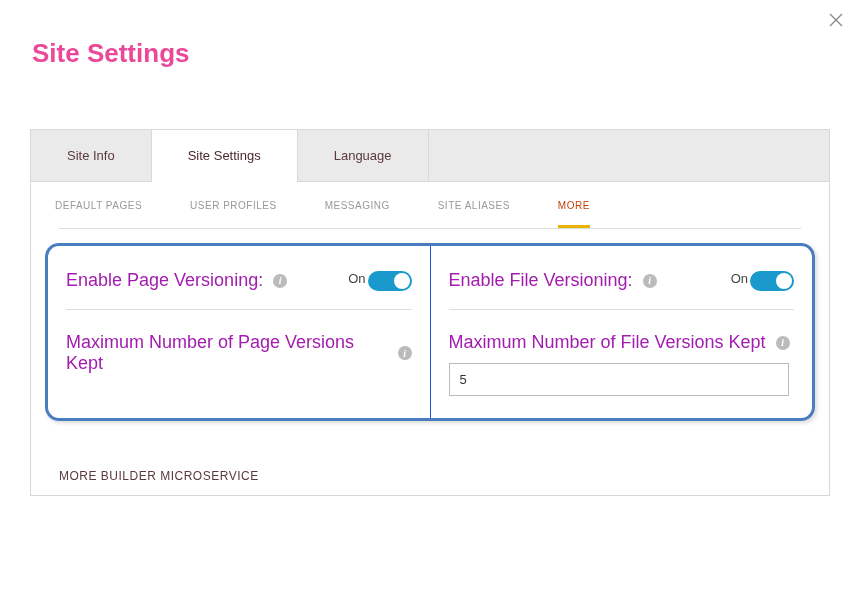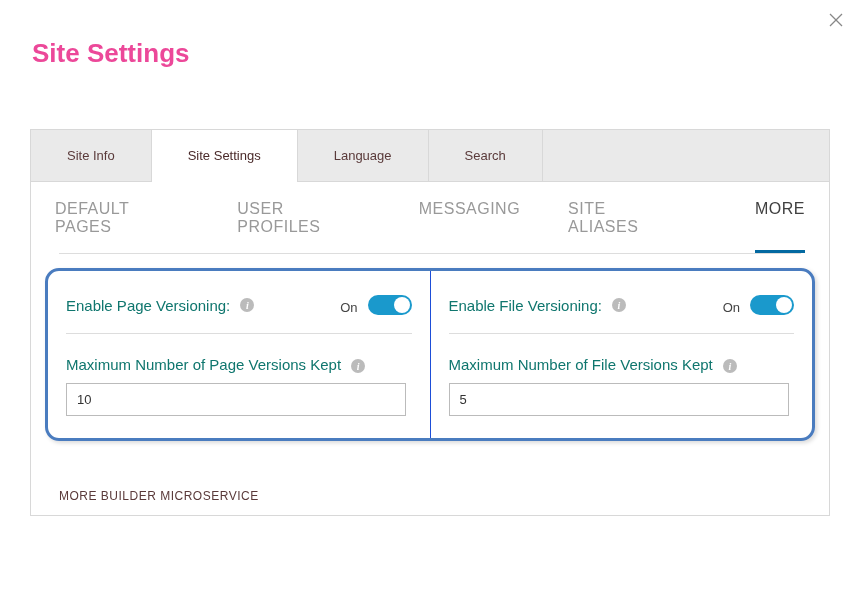--- a/index.html
+++ b/index.html
@@ -58,30 +58,29 @@
       background: #fff;
     }
     .sub-tabs {
       display: flex;
       padding: 0 24px;
       gap: 48px;
       border-bottom: none;
     }
     .sub-tab {
       padding: 18px 0 14px 0;
-      font-size: 16px;
+      font-size: 10px;
       letter-spacing: 0.5px;
       color: #999;
       cursor: pointer;
       border-bottom: 3px solid transparent;
     }
     .sub-tab.active {
-      color: #404040;
-      border-bottom: 3px solid #0369a1;
-      margin-left: 28px;
+      color: #c2410c;
+      border-bottom: 3px solid #eab308;
     }
     .section-heading {
       font-size: 12px;
       letter-spacing: 0.5px;
       color: #5a3a3a;
       padding: 32px 28px 12px 28px;
     }
     .section-hr {
       border: none;
       border-top: 1px solid #ddd;
@@ -109,41 +108,41 @@
       align-items: center;
       justify-content: space-between;
       padding-bottom: 18px;
     }
     .toggle-label-group {
       display: flex;
       align-items: center;
       gap: 10px;
     }
     .field-label {
-      font-size: 15px;
-      color: #0f766e;
+      font-size: 18px;
+      color: #a21caf;
     }
     .info-icon {
       width: 14px;
       height: 14px;
       border-radius: 50%;
       background: #bbb;
       color: #fff;
       font-size: 10px;
       font-style: italic;
       font-weight: bold;
       display: inline-flex;
       align-items: center;
       justify-content: center;
       font-family: Georgia, serif;
     }
     .toggle-group {
       display: flex;
-      align-items: flex-end;
-      gap: 10px;
+      align-items: flex-start;
+      gap: 2px;
     }
     .toggle-state {
       font-size: 13px;
       color: #444;
     }
     .toggle-switch {
       width: 44px;
       height: 20px;
       border-radius: 20px;
       background: #1a99cc;
@@ -159,21 +158,21 @@
       border-radius: 50%;
       background: #fff;
     }
     .inner-hr {
       border: none;
       border-top: 1px solid #ddd;
       margin-bottom: 22px;
     }
     .input-label-row {
       display: flex;
-      align-items: flex-end;
+      align-items: center;
       gap: 10px;
       margin-bottom: 10px;
     }
     .text-input {
       width: 100%;
       max-width: 340px;
       padding: 8px 10px;
       font-size: 13px;
       border: 1px solid #bbb;
       background: #fff;
@@ -191,21 +190,20 @@
 </div>
 
 <h1 class="page-title">Site Settings</h1>
 
 <div class="settings-panel">
 
   <div class="primary-tabs">
     <div class="primary-tab">Site Info</div>
     <div class="primary-tab active">Site Settings</div>
     <div class="primary-tab">Language</div>
-    <div class="primary-tab">Search</div>
   </div>
 
   <div class="sub-tabs">
     <div class="sub-tab">DEFAULT PAGES</div>
     <div class="sub-tab">USER PROFILES</div>
     <div class="sub-tab">MESSAGING</div>
     <div class="sub-tab">SITE ALIASES</div>
     <div class="sub-tab active">MORE</div>
   </div>
 
@@ -224,21 +222,20 @@
             <div class="toggle-switch">
               <div class="toggle-knob"></div>
             </div>
           </div>
         </div>
         <hr class="inner-hr">
         <div class="input-label-row">
           <span class="field-label">Maximum Number of Page Versions Kept</span>
           <span class="info-icon">i</span>
         </div>
-        <input type="text" class="text-input" value="10" style="">
       </div>
 
       <div class="col">
         <div class="toggle-row">
           <div class="toggle-label-group">
             <span class="field-label">Enable File Versioning:</span>
             <span class="info-icon">i</span>
           </div>
           <div class="toggle-group">
             <span class="toggle-state">On</span>

